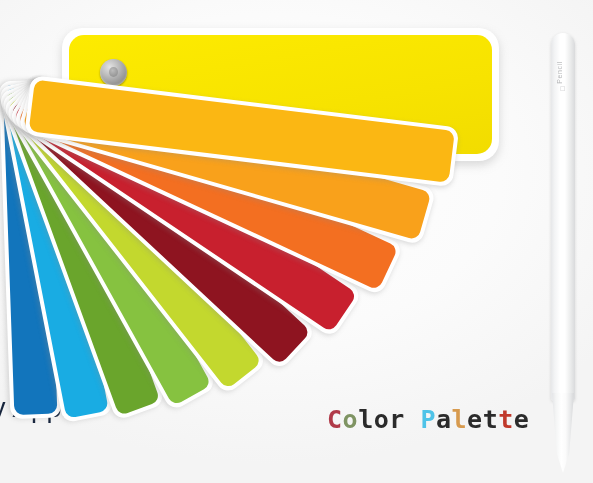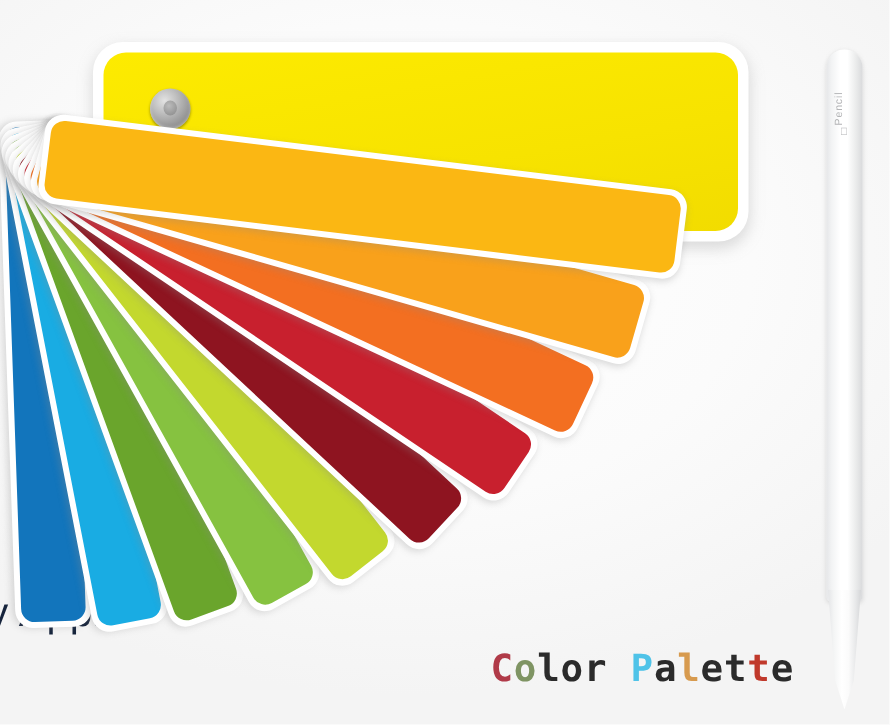--- a/index.html
+++ b/index.html
@@ -101,21 +101,21 @@
     font-size: 27px;
     letter-spacing: 0.5px;
     color: #16243c;
     white-space: nowrap;
   }
 
   
   #wordmark {
     position: absolute;
     left: 327px;
-    top: 433px;
+    top: 407px;
     font-family: "DejaVu Sans Mono", monospace;
     font-size: 25px;
     font-weight: bold;
     letter-spacing: 0.5px;
     white-space: nowrap;
     line-height: 1;
   }
   #wordmark span { display: inline-block; }
 
   

